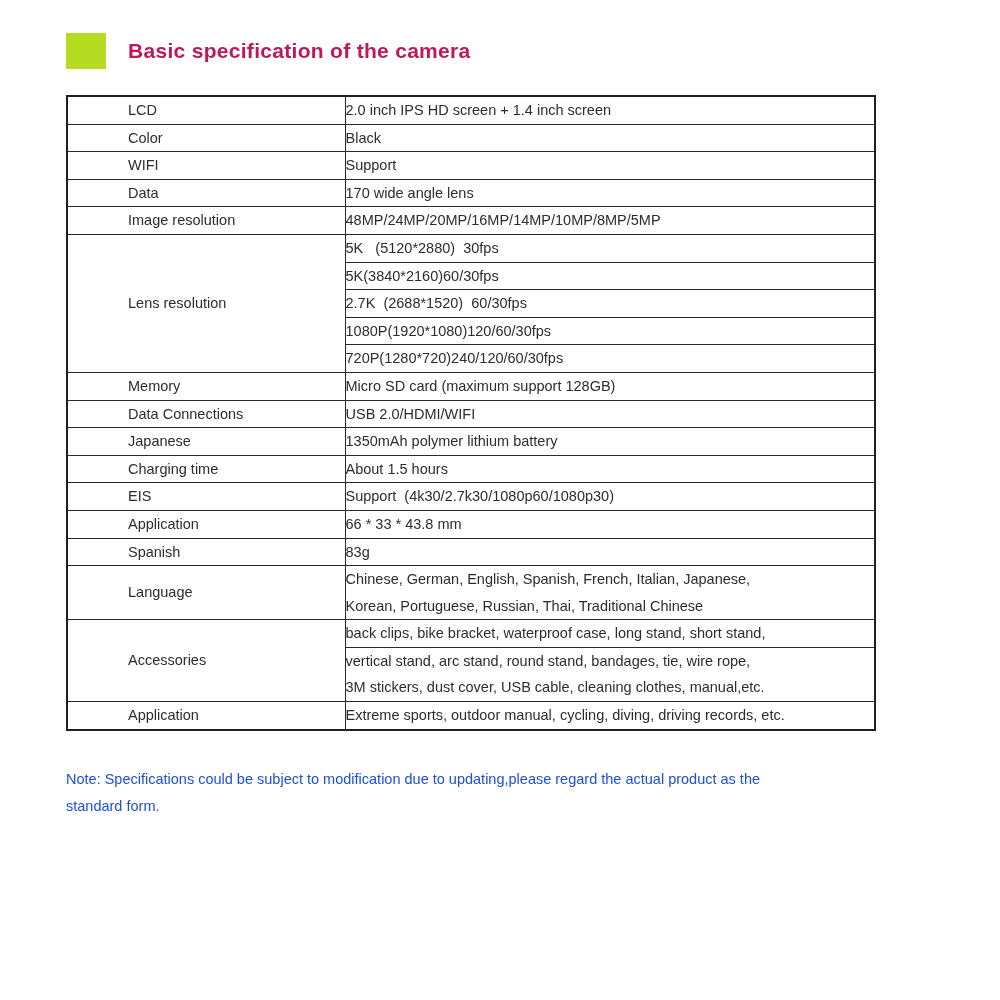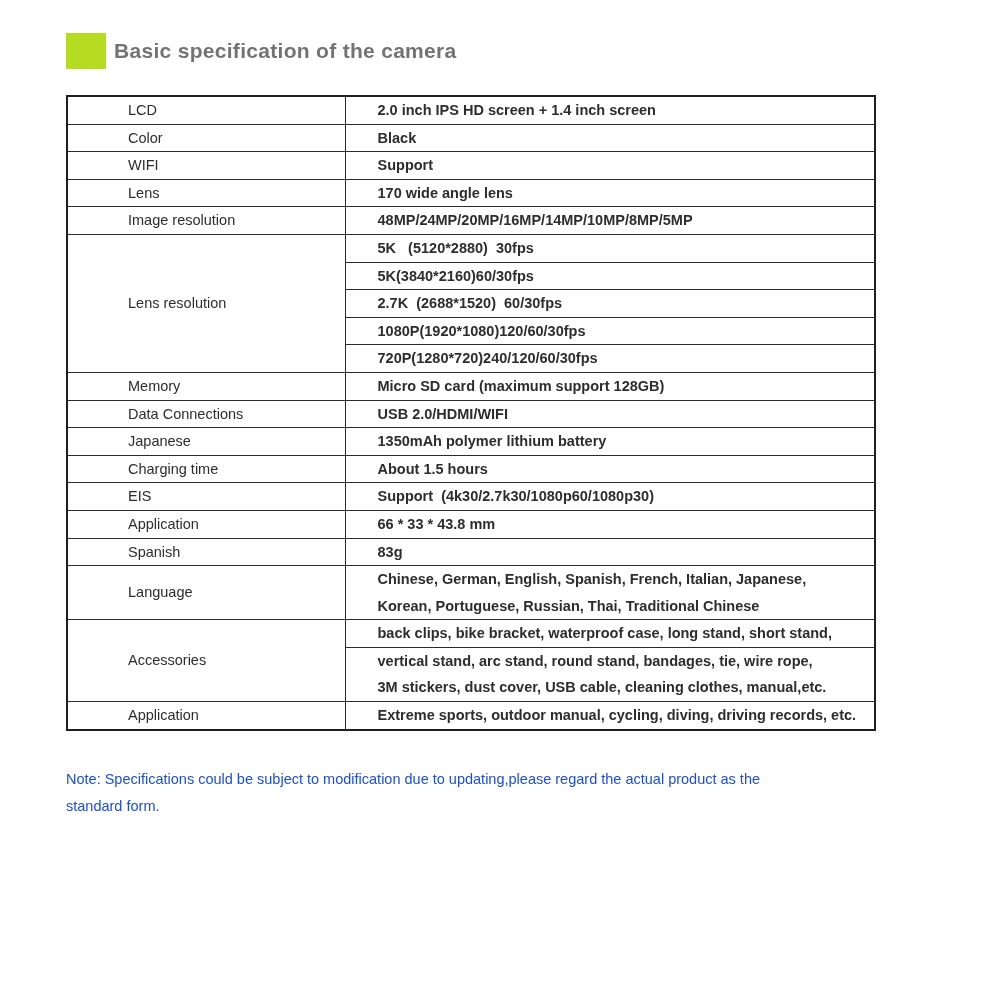--- a/index.html
+++ b/index.html
@@ -12,24 +12,24 @@
     overflow: hidden;
   }
   .title-block { position: absolute; left: 66px; top: 33px; display: flex; align-items: center; }
   .bullet {
     width: 40px; height: 36px;
     background: #b5dc20; 
     display: inline-block;
     flex: 0 0 auto;
   }
   .page-title {
-    margin-left: 8px;
+    margin-left: 22px;
     font-size: 21px;
     font-weight: bold;
-    color: #737373;
+    color: #be185d;
     letter-spacing: 0.3px;
     white-space: nowrap;
   }
   table.spec {
     position: absolute;
     left: 66px; top: 95px;
     width: 810px;
     border-collapse: collapse;
     table-layout: fixed;
     border: 2px solid #1f1f1f;
@@ -37,21 +37,21 @@
   table.spec td {
     border: 1px solid #2b2b2b;
     font-size: 14.5px;
     line-height: 26.6px;
     vertical-align: middle;
     color: #2d2d2d;
     white-space: pre-wrap;
     overflow: hidden;
   }
   td.label { width: 278px; padding-left: 60px; margin-top: 8px; }
-  td.value { padding-left: 32px; padding-right: 6px; font-weight: bold; }
+  td.value { padding-right: 6px; }
   .note {
     position: absolute;
     left: 66px; top: 766px;
     width: 800px;
     font-size: 14.5px;
     line-height: 27px;
     color: #1d4ed8;
     white-space: pre-wrap;
   }
 </style>
@@ -71,21 +71,21 @@
       </tr>
       <tr>
         <td class="label" rowspan="1">Color</td>
         <td class="value">Black</td>
       </tr>
       <tr>
         <td class="label" rowspan="1">WIFI</td>
         <td class="value">Support</td>
       </tr>
       <tr>
-        <td class="label" rowspan="1">Lens</td>
+        <td class="label" rowspan="1">Data</td>
         <td class="value">170 wide angle lens</td>
       </tr>
       <tr>
         <td class="label" rowspan="1">Image resolution</td>
         <td class="value">48MP/24MP/20MP/16MP/14MP/10MP/8MP/5MP</td>
       </tr>
       <tr>
         <td class="label" rowspan="5">Lens resolution</td>
         <td class="value">5K   (5120*2880)  30fps</td>
       </tr>

